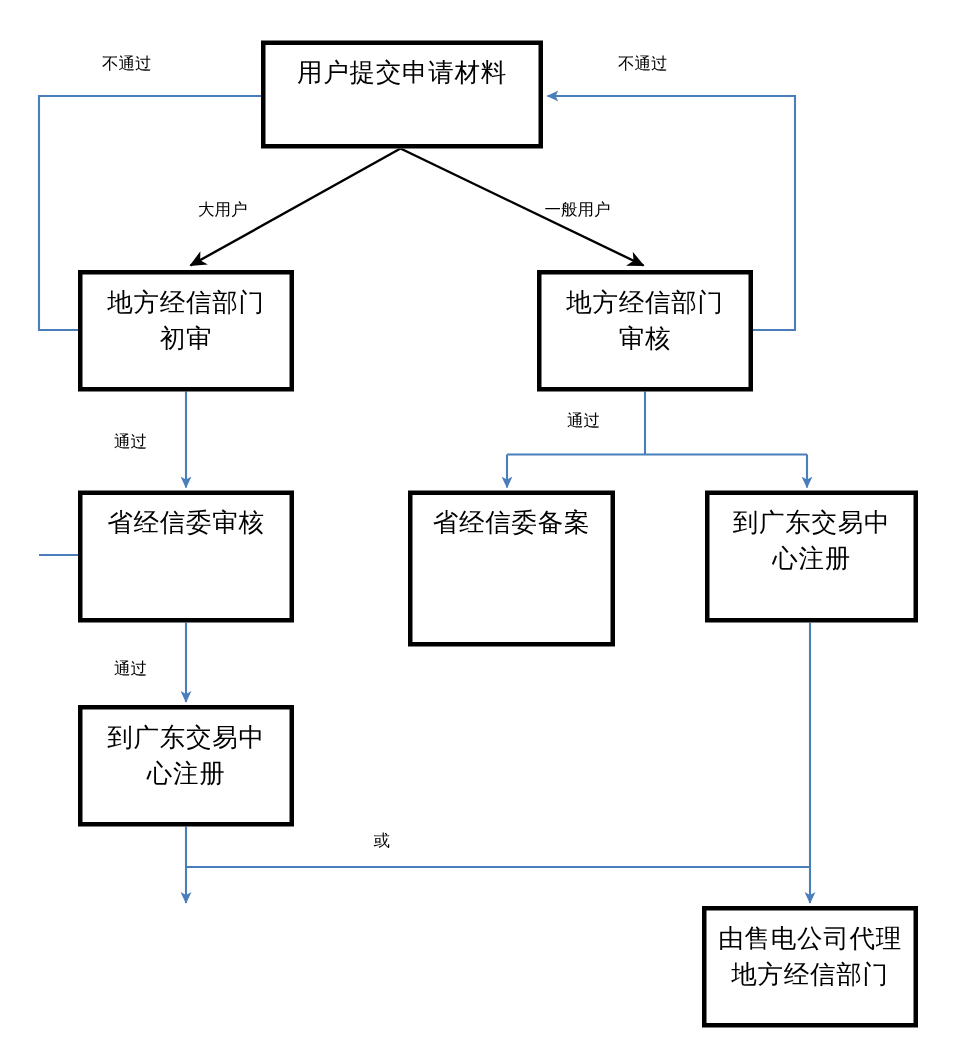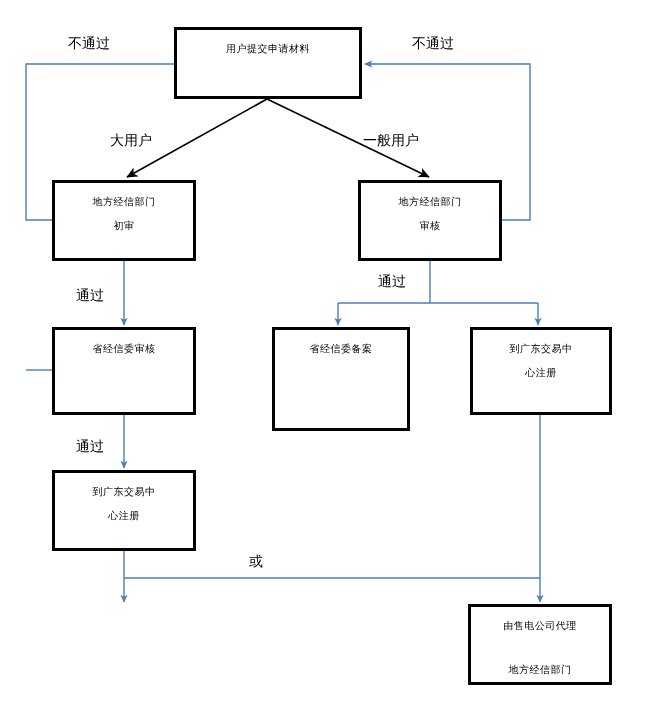--- a/index.html
+++ b/index.html
@@ -32,29 +32,29 @@
     background: #ffffff;
     display: flex;
     flex-direction: column;
     align-items: center;
     justify-content: flex-start;
     padding-top: 7px;
     z-index: 3;
   }
   .node .line {
     display: block;
-    font-size: 10px;
+    font-size: 17px;
     line-height: 24px;
     color: #000000;
     letter-spacing: 0.5px;
     white-space: nowrap;
   }
   .edge-label {
     position: absolute;
-    font-size: 14px;
+    font-size: 11px;
     line-height: 18px;
     color: #000000;
     white-space: nowrap;
     z-index: 4;
     background: transparent;
   }
 </style>
 </head>
 <body>
 
@@ -143,30 +143,30 @@
     <span class="line">到广东交易中</span>
     <span class="line">心注册</span>
   </div>
 
   <div class="node" style="left:52px; top:470px; width:144px; height:81px;">
     <span class="line">到广东交易中</span>
     <span class="line">心注册</span>
   </div>
 
 
-  <div class="node" style="left:468px; top:604px; width:144px; height:81px;justify-content:space-between;">
+  <div class="node" style="left:468px; top:604px; width:144px; height:81px;">
     <span class="line">由售电公司代理</span>
     <span class="line">地方经信部门</span>
   </div>
 
   <div class="edge-label" style="left:68px; top:34px;">不通过</div>
 
   <div class="edge-label" style="left:412px; top:34px;">不通过</div>
 
-  <div class="edge-label" style="left:110px; top:131px;">大用户</div>
+  <div class="edge-label" style="left:132px; top:131px;">大用户</div>
 
   <div class="edge-label" style="left:363px; top:131px;">一般用户</div>
 
   <div class="edge-label" style="left:76px; top:286px;">通过</div>
 
   <div class="edge-label" style="left:378px; top:272px;">通过</div>
 
   <div class="edge-label" style="left:76px; top:437px;">通过</div>
 
   <div class="edge-label" style="left:249px; top:552px;">或</div>

